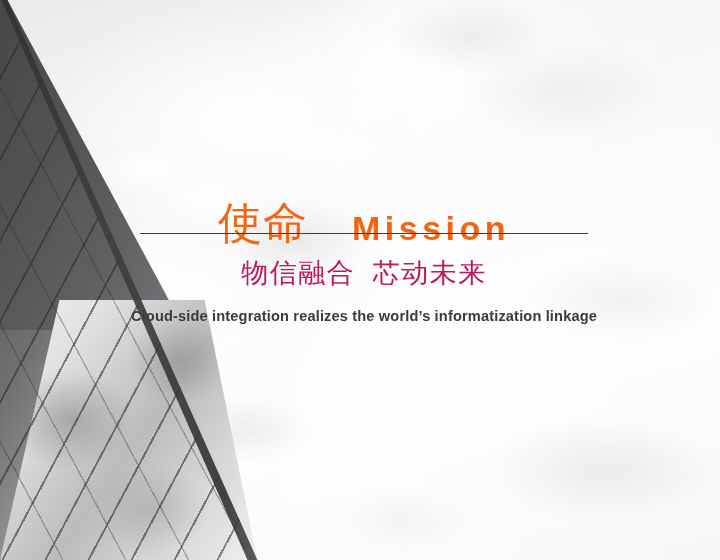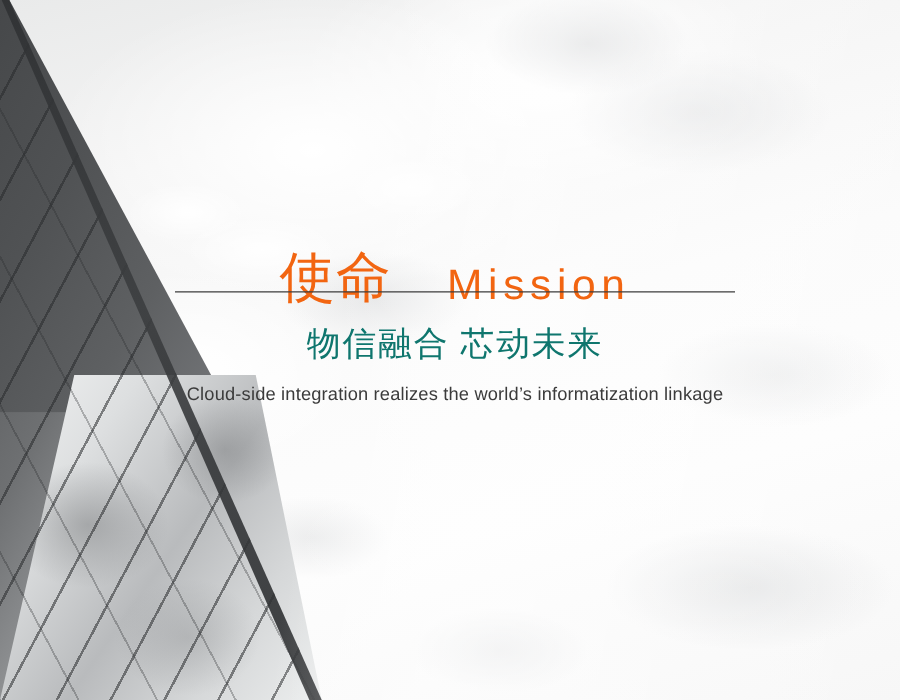--- a/index.html
+++ b/index.html
@@ -136,21 +136,21 @@
     font-size: 44px;
     line-height: 1;
     font-weight: 400;
     color: #f26511;
     letter-spacing: 1px;
   }
   .headline-en {
     margin-left: 44px;
     font-size: 34px;
     line-height: 1;
-    font-weight: 400;
+    font-weight: 700;
     color: #f26511;
     letter-spacing: 4.5px;
     margin-top: 43px;
   }
 
   .divider {
     position: absolute;
     left: 140px;
     top: 233px;
     width: 448px;
@@ -159,38 +159,40 @@
   }
 
   .subtitle-cn {
     position: absolute;
     left: 140px;
     top: 259px;
     width: 448px;
     text-align: center;
     font-size: 27px;
     line-height: 1.2;
-    color: #0f766e;
+    color: #be185d;
     letter-spacing: 1.5px;
     white-space: nowrap;
+    font-family: Liberation Mono, monospace;
   }
 
   .tagline {
     position: absolute;
     left: 60px;
     top: 303px;
     width: 608px;
     text-align: center;
   }
   .tagline-line {
     font-size: 14.6px;
     line-height: 26px;
     color: #3b3b3b;
     letter-spacing: .15px;
     white-space: nowrap;
+    font-weight: bold;
   }
 </style>
 </head>
 <body>
 
 <div id="banner">
 
   <div class="sky-base"></div>
   <div class="sky-clouds"></div>
   <div class="sky-wisps"></div>

